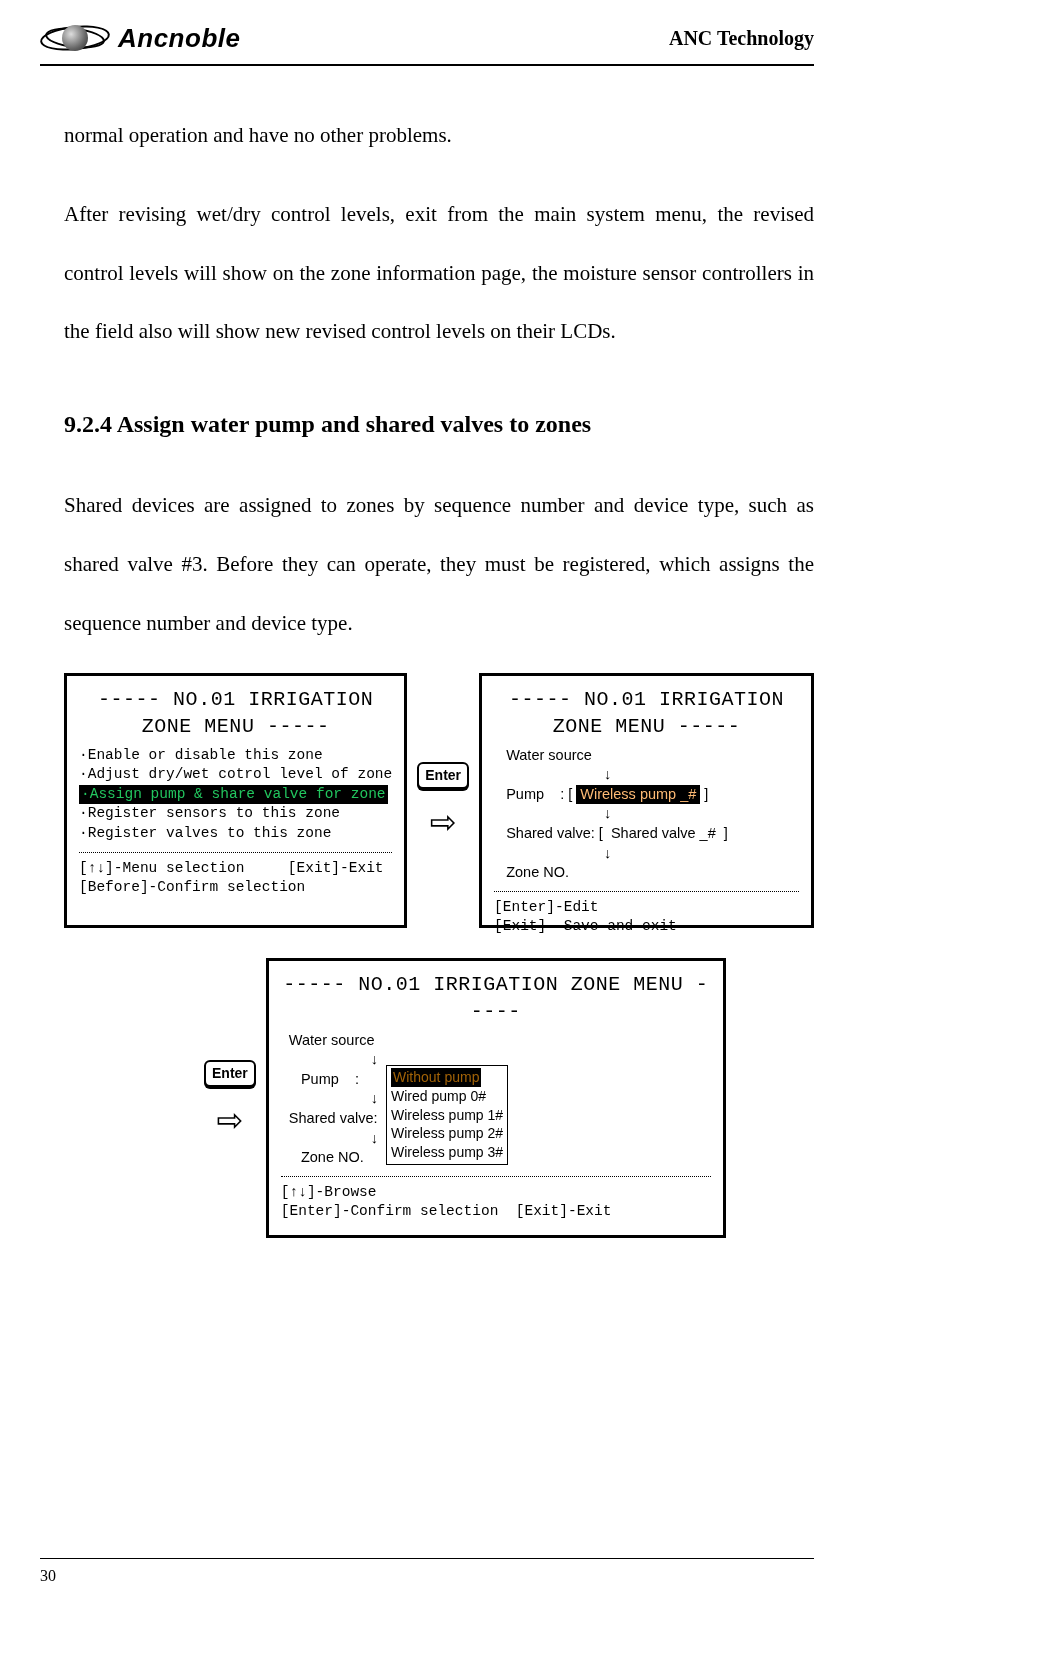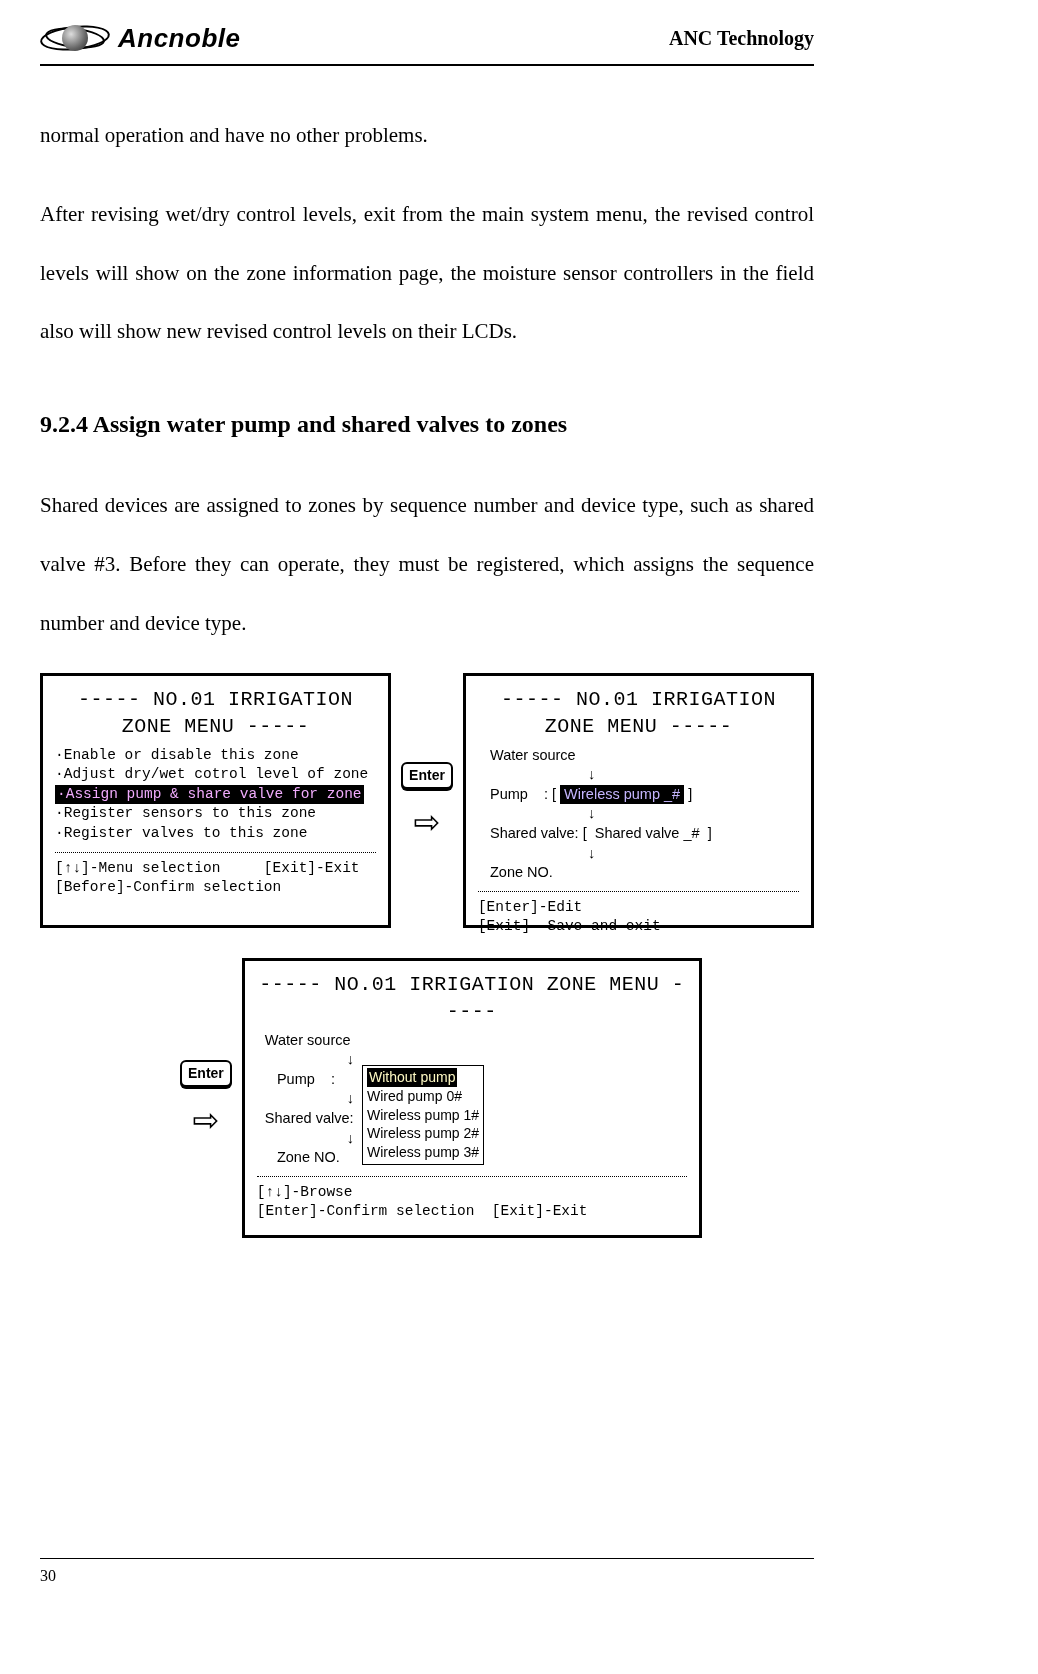--- a/index.html
+++ b/index.html
@@ -61,20 +61,21 @@
   }
   .header-right {
     font-weight: bold;
     font-size: 20px;
   }
   .body {
     padding-top: 40px;
     line-height: 2.8;
     font-size: 21px;
     text-align: justify;
+    margin-left: 24px;
   }
   .body p { margin: 0 0 20px 0; }
   .section-title {
     font-weight: bold;
     font-size: 24px;
     margin-top: 30px;
     margin-bottom: 18px;
   }
   .figure-row {
     display: flex;
@@ -98,21 +99,21 @@
     font-size: 14.5px;
     line-height: 1.35;
     position: relative;
   }
   .lcd-panel.tall { height: 280px; width: 460px; }
   .lcd-title { text-align: center; margin-bottom: 6px; letter-spacing: 0.5px; font-size: 20px; }
   .menu-item { white-space: pre; }
   .menu-item.selected {
     display: inline-block;
     background: #000;
-    color: #f0abfc;
+    color: #22c55e;
     padding: 0 2px;
   }
   .dotted-sep { border: none; border-top: 1px dotted #000; margin: 8px 0 6px 0; }
   .lcd-footer { font-size: 14.5px; white-space: pre; }
   .connector {
     display: flex;
     flex-direction: column;
     align-items: center;
     gap: 17px;
   }
@@ -130,34 +131,34 @@
   .lcd-chain {
     font-family: Liberation Sans, sans-serif;
     font-size: 14.5px;
     line-height: 1.35;
   }
   .chain-row { white-space: pre; }
   .chain-down { text-align: left; padding-left: 110px; }
   .field-selected {
     display: inline-block;
     background: #000;
-    color: #c4b5fd;
+    color: #fdba74;
     padding: 0 4px;
   }
   .option-box {
     display: inline-block;
     border: 1.5px solid #000;
     padding: 2px 4px;
     margin-left: 4px;
     vertical-align: top;
     font-size: 14px;
     line-height: 1.35;
   }
   .option-box div { white-space: pre; }
-  .option-sel { background: #000; color: #fef9c3; padding: 0 2px; display: inline-block; }
+  .option-sel { background: #000; color: #a16207; padding: 0 2px; display: inline-block; }
   .panel3-body {
     display: flex;
     flex-direction: row;
     align-items: flex-start;
     gap: 4px;
   }
   .panel3-left { flex: 0 0 auto; }
   .pagenum {
     position: relative;
     margin-top: 320px;

